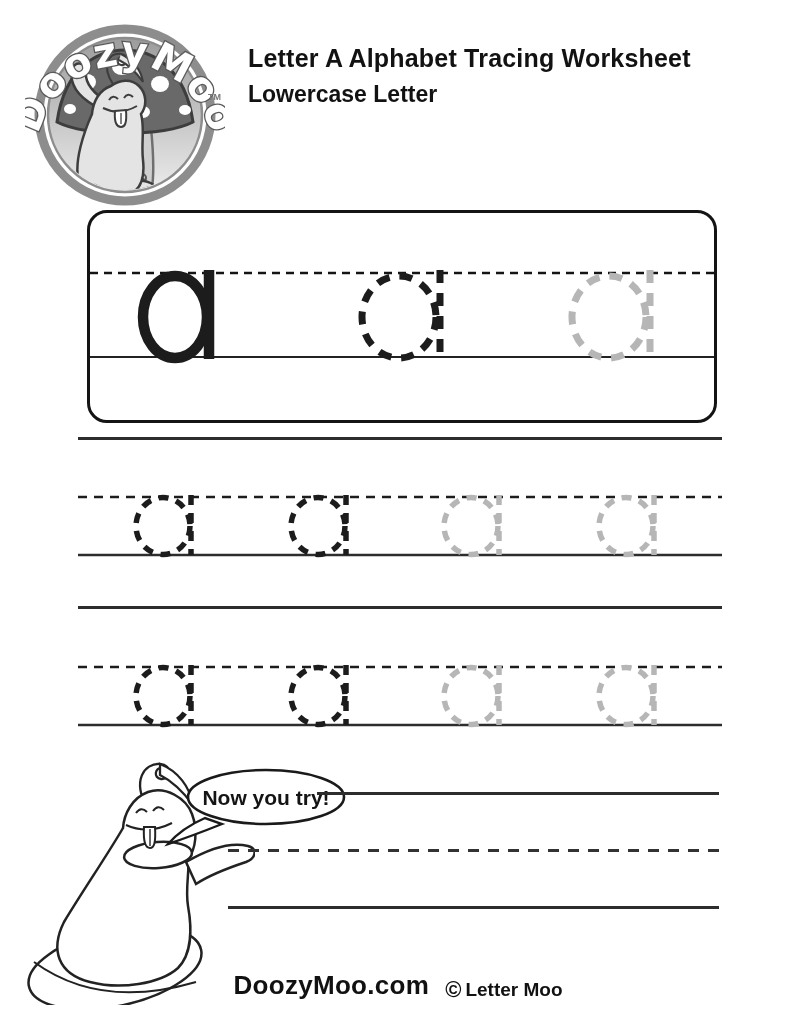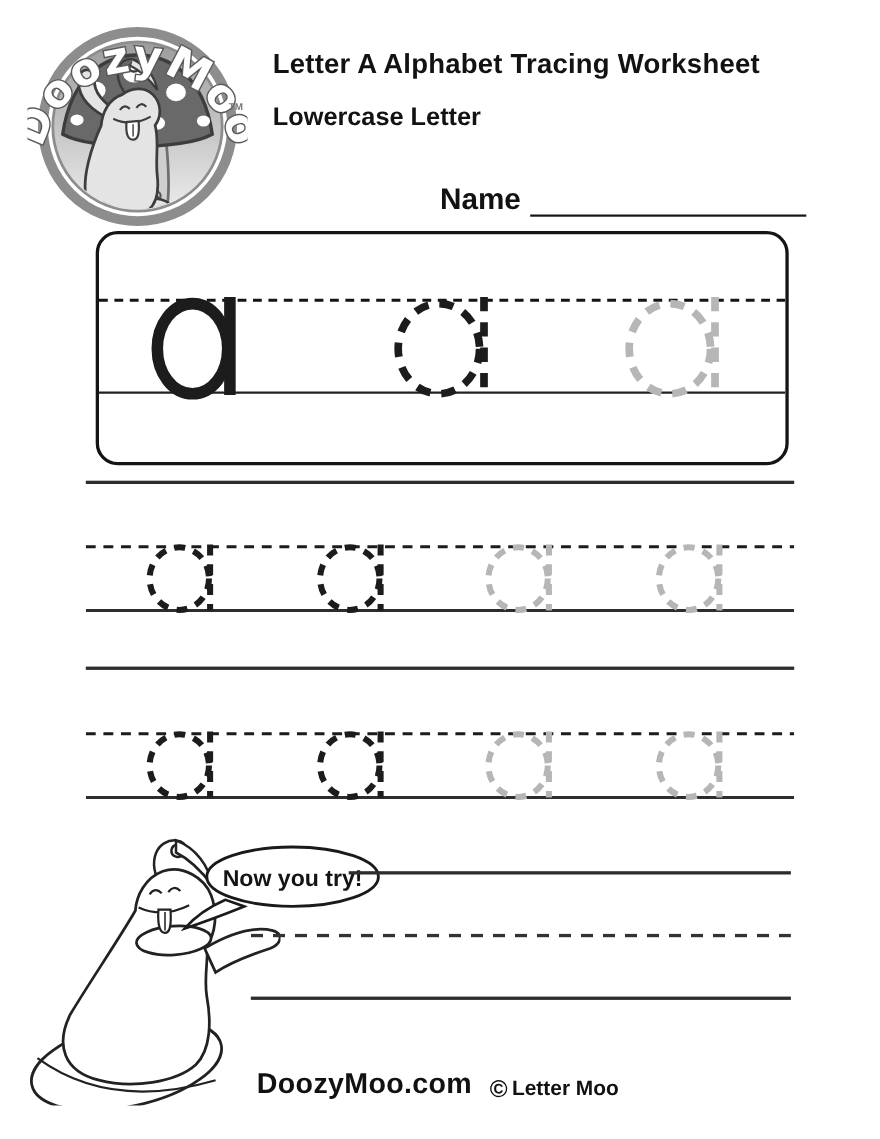--- a/index.html
+++ b/index.html
@@ -4,21 +4,21 @@
 <style>
   * { margin:0; padding:0; box-sizing:border-box; }
   html,body { background:#ffffff; }
   body { font-family:"Liberation Sans", sans-serif; }
   #sheet { position:relative; width:800px; height:1035px; background:#fff; overflow:hidden; }
 
   
   #logo-wrap { position:absolute; left:25px; top:10px; width:200px; height:200px; }
   #title-block { position:absolute; left:248px; top:44px; color:#121212; }
   #title-line1 { font-size:25px; font-weight:700; letter-spacing:.2px; white-space:nowrap;text-align:right; }
-  #title-line2 { font-size:23px; font-weight:700; margin-top:20px; }
+  #title-line2 { font-size:23px; font-weight:700; margin-top:8px; }
 
   #name-row { position:absolute; left:400px; top:166px; width:335px; }
   #name-label { font-size:27px; font-weight:700; color:#121212; display:inline-block; }
   #name-line { position:absolute; left:82px; top:29px; width:251px; border-bottom:2.5px solid #141414; }
 
   
   #practice-box { position:absolute; left:87px; top:210px; width:630px; height:213px;
                   border:3px solid #141414; border-radius:20px; background:#fff; }
   #practice-box svg { position:absolute; left:0; top:0; }
 
@@ -95,24 +95,20 @@
       </text>
       <text x="183" y="90" font-size="9" fill="#777" font-weight="bold">TM</text>
     </svg>
   </div>
 
   <div id="title-block">
     <div id="title-line1">Letter A Alphabet Tracing Worksheet</div>
     <div id="title-line2">Lowercase Letter</div>
   </div>
 
-  <div id="name-row">
-    <span id="name-label">Name</span>
-    <span id="name-line"></span>
-  </div>
 
   <div id="practice-box">
     <svg width="624" height="207" viewBox="0 0 624 207">
       <line x1="0" y1="60" x2="624" y2="60" stroke="#141414" stroke-width="2.6" stroke-dasharray="8 6"></line>
       <line x1="0" y1="144" x2="624" y2="144" stroke="#222" stroke-width="2"></line>
     <ellipse cx="85" cy="104" rx="32" ry="41" fill="none" stroke="#1c1c1c" stroke-width="10.5"></ellipse>
         <line x1="119" y1="57" x2="119" y2="146" fill="none" stroke="#1c1c1c" stroke-width="10.5"></line>
         <ellipse cx="309" cy="104" rx="37" ry="41" fill="none" stroke="#1c1c1c" stroke-width="7" stroke-dasharray="13 10"></ellipse>
         <line x1="350" y1="57" x2="350" y2="146" fill="none" stroke="#1c1c1c" stroke-width="7" stroke-dasharray="13 10"></line>
         <ellipse cx="519" cy="104" rx="37" ry="41" fill="none" stroke="#b6b6b6" stroke-width="7" stroke-dasharray="13 10"></ellipse>

